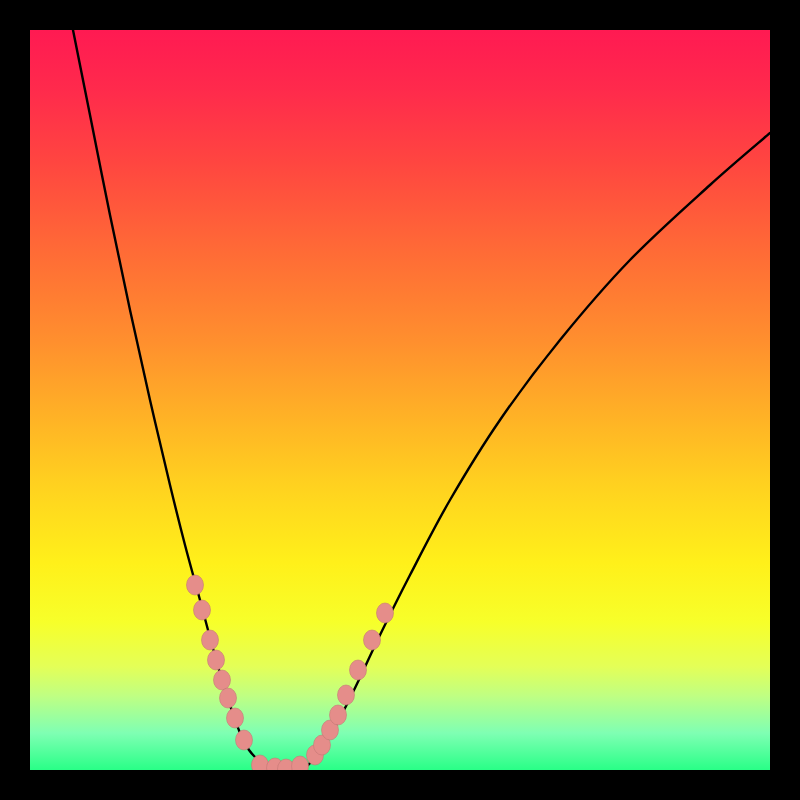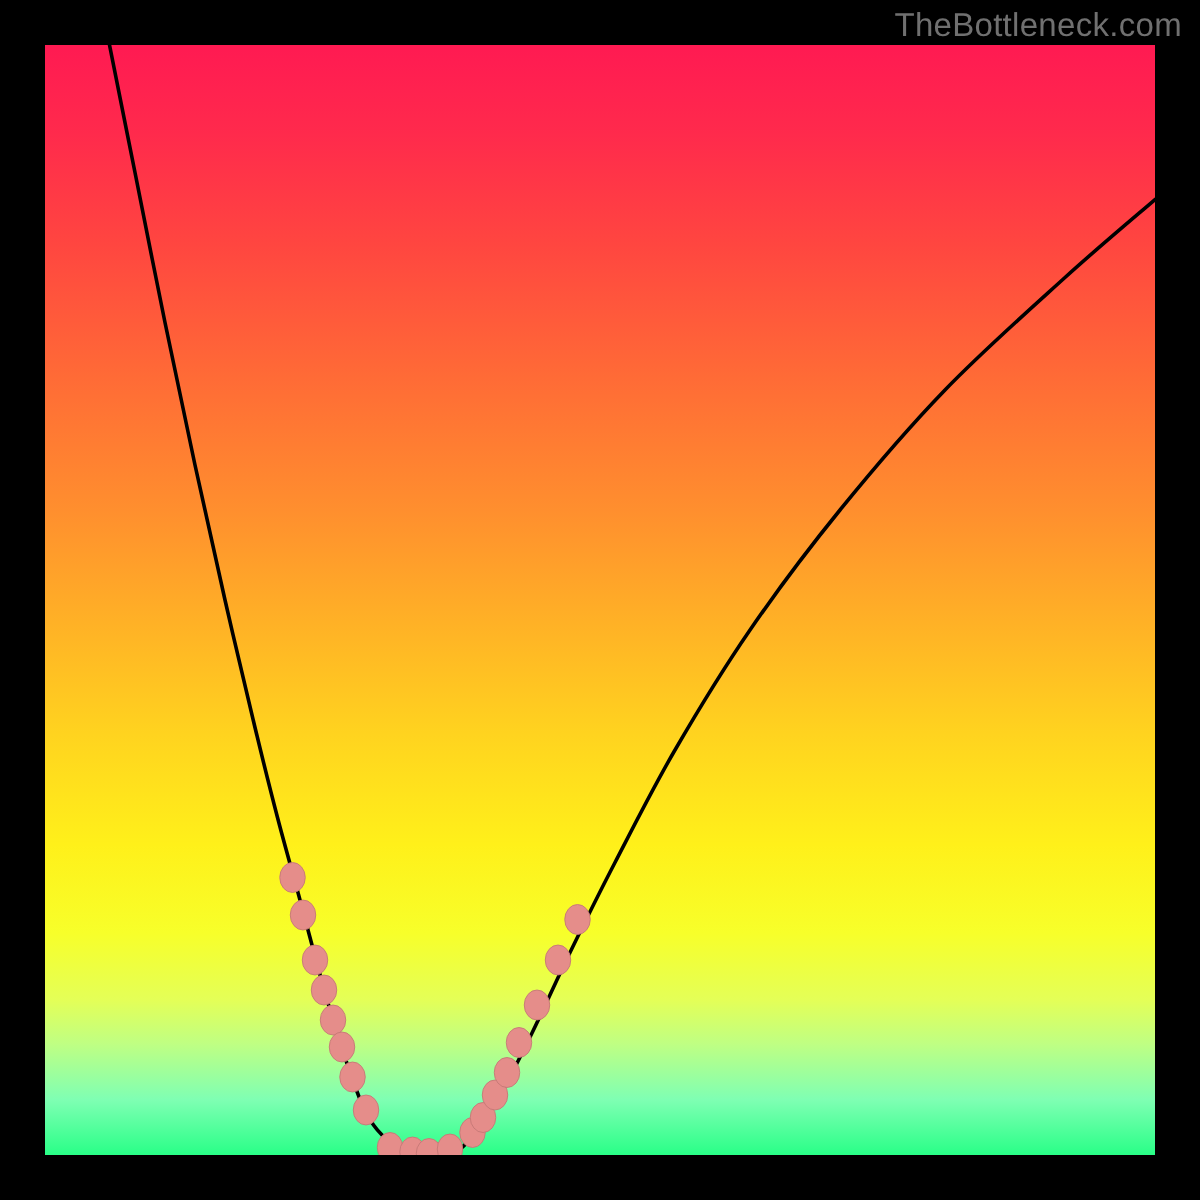--- a/index.html
+++ b/index.html
@@ -85,14 +85,13 @@
           <ellipse cx="292" cy="715" rx="8.5" ry="10" fill="#e58d8a" stroke="#c57876" stroke-width="0.6"></ellipse>
           <ellipse cx="300" cy="700" rx="8.5" ry="10" fill="#e58d8a" stroke="#c57876" stroke-width="0.6"></ellipse>
           <ellipse cx="308" cy="685" rx="8.5" ry="10" fill="#e58d8a" stroke="#c57876" stroke-width="0.6"></ellipse>
           <ellipse cx="316" cy="665" rx="8.5" ry="10" fill="#e58d8a" stroke="#c57876" stroke-width="0.6"></ellipse>
           <ellipse cx="328" cy="640" rx="8.5" ry="10" fill="#e58d8a" stroke="#c57876" stroke-width="0.6"></ellipse>
           <ellipse cx="342" cy="610" rx="8.5" ry="10" fill="#e58d8a" stroke="#c57876" stroke-width="0.6"></ellipse>
           <ellipse cx="355" cy="583" rx="8.5" ry="10" fill="#e58d8a" stroke="#c57876" stroke-width="0.6"></ellipse>
         </g>
     </svg>
   </div>
-  <div class="brand">TheBottleneck.com</div>
 </div>
 
 </body></html>

